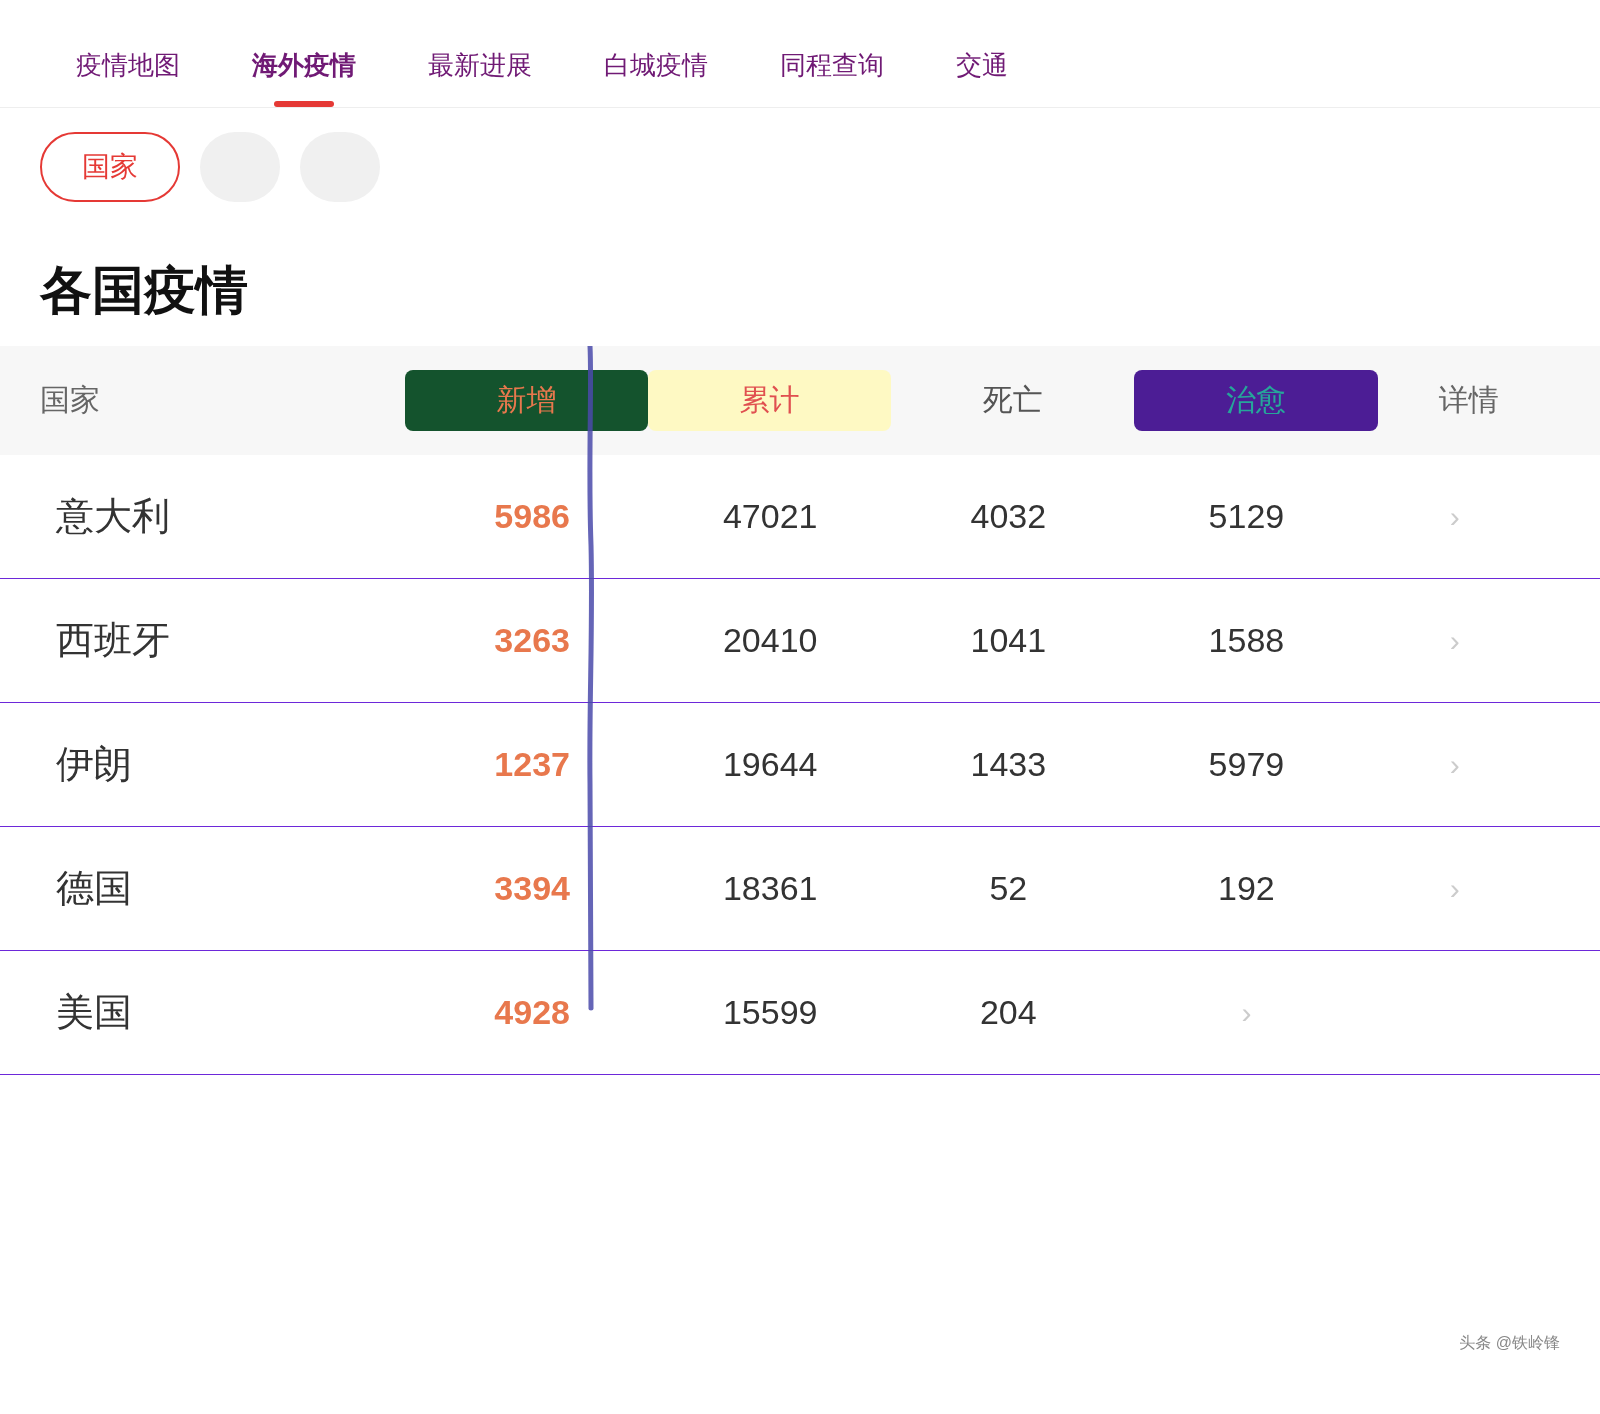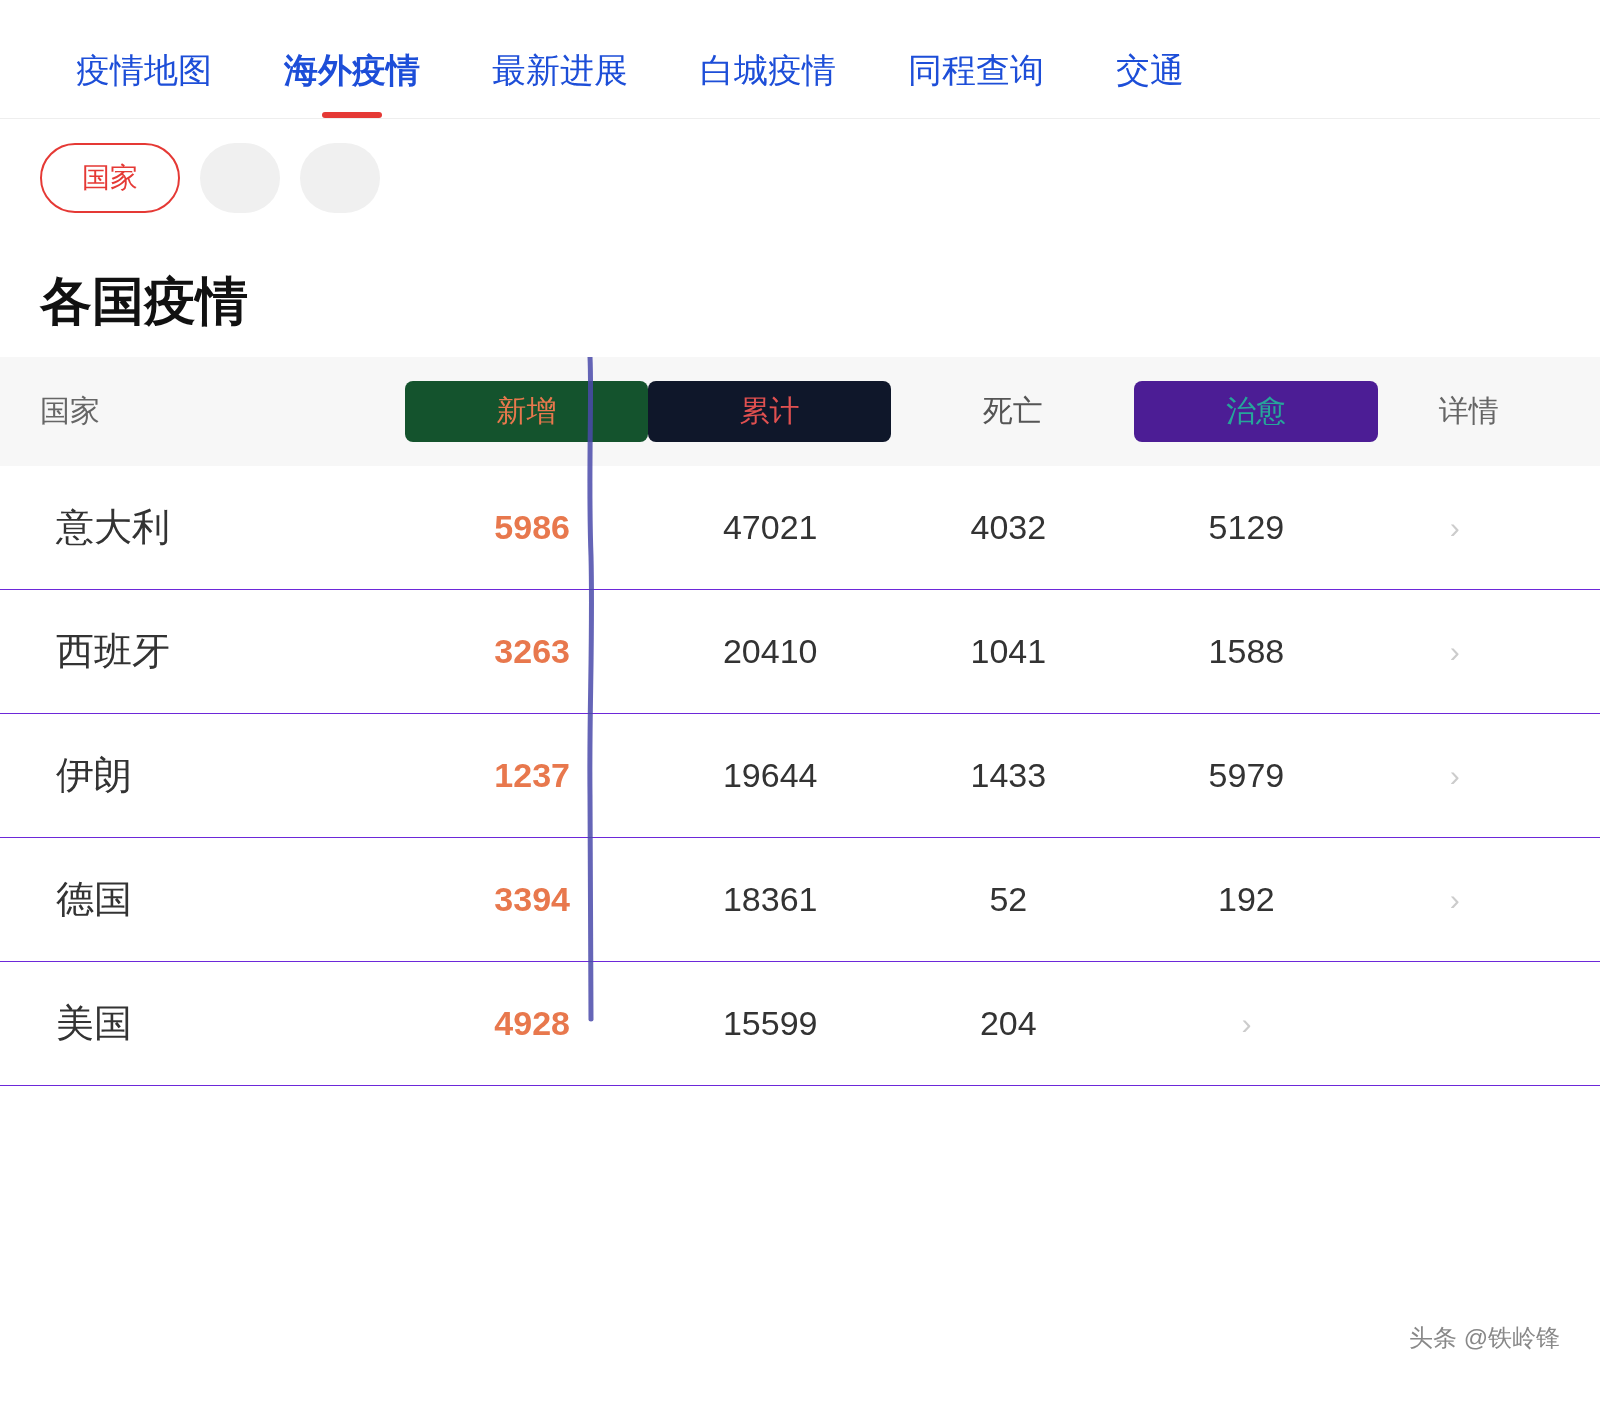--- a/index.html
+++ b/index.html
@@ -13,22 +13,22 @@
     
     .nav {
       display: flex;
       align-items: center;
       padding: 28px 40px 0 40px;
       border-bottom: 1px solid #eee;
       gap: 0;
     }
     .nav-item {
       padding: 20px 36px 24px 36px;
-      font-size: 34px;
-      color: #1d4ed8;
+      font-size: 26px;
+      color: #701a75;
       cursor: pointer;
       position: relative;
       white-space: nowrap;
     }
     .nav-item.active {
       font-weight: bold;
     }
     .nav-item.active::after {
       content: '';
       position: absolute;
@@ -77,21 +77,21 @@
       padding: 24px 40px;
       align-items: center;
     }
     .th {
       font-size: 30px;
       color: #666;
       text-align: center;
     }
     .th:first-child { text-align: left; }
     .th.new-cases { color: #e8784d; background: #14532d; padding: 10px 16px; border-radius: 8px; }
-    .th.cumulative { color: #e05050; background: #0f172a; padding: 10px 16px; border-radius: 8px; }
+    .th.cumulative { color: #e05050; background: #fef9c3; padding: 10px 16px; border-radius: 8px; }
     .th.deaths { color: #555; }
     .th.recovered { color: #26a69a; background: #4c1d95; padding: 10px 16px; border-radius: 8px; }
 
     .table-row {
       display: grid;
       grid-template-columns: 3fr 2fr 2fr 2fr 2fr 1.5fr;
       padding: 36px 56px;
       align-items: center;
       border-bottom: 1px solid #6d28d9;
       position: relative;
@@ -105,21 +105,21 @@
     }
     .cell:first-child { text-align: left; font-size: 38px; }
     .cell.new-val { color: #e8784d; font-weight: bold; }
     .cell.chevron { color: #ccc; font-size: 30px; text-align: center; }
 
     
     .watermark {
       position: fixed;
       bottom: 60px;
       right: 40px;
-      font-size: 24px;
+      font-size: 16px;
       color: #888;
     }
 
     
     .drawn-line {
       position: absolute;
       top: 0;
       left: 0;
       width: 100%;
       pointer-events: none;

